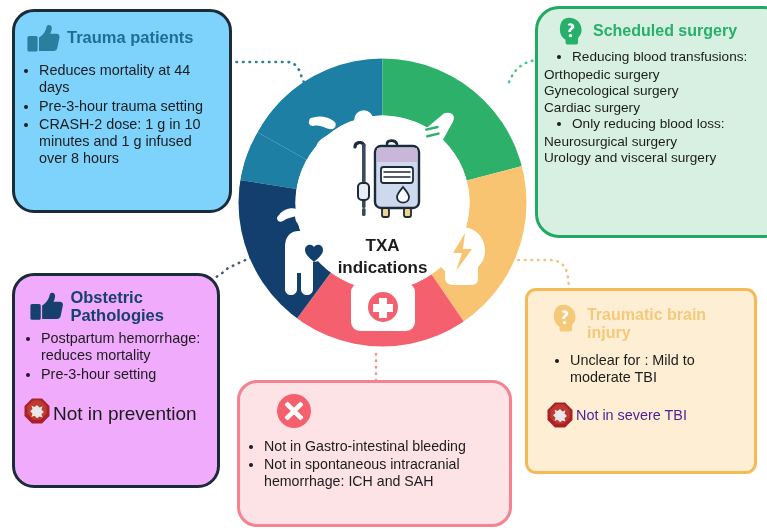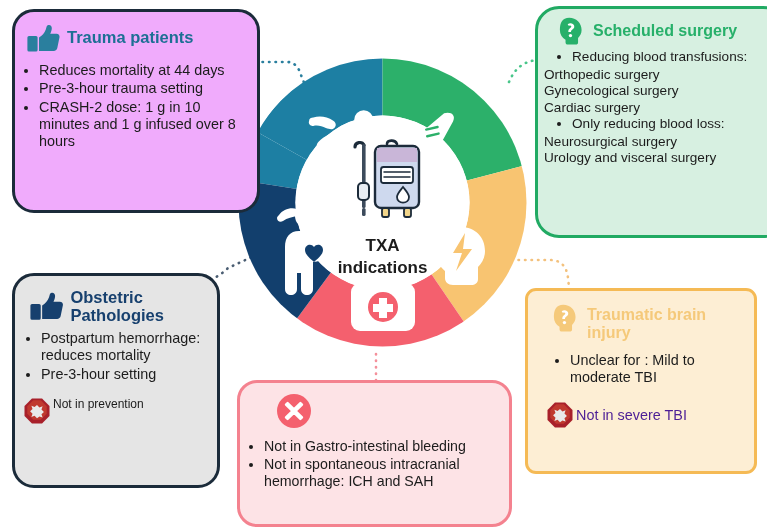--- a/index.html
+++ b/index.html
@@ -12,41 +12,41 @@
 
   
   .panel{position:absolute;box-sizing:border-box;border-style:solid;}
   .panel-head{display:flex;align-items:flex-start;gap:7px;}
   .panel-title{font-weight:bold;line-height:1.12;}
   ul.bul{margin:0;padding:0 0 0 18px;list-style:disc;}
   ul.bul li{margin:0 0 1px 0;}
   .plain{margin:0;}
 
   
-  #panel-trauma{left:12px;top:9px;width:248px;height:204px;
-    background:#f0abfc;border-color:#1b2b3a;border-width:3px;border-radius:22px;}
+  #panel-trauma{left:12px;top:9px;width:220px;height:204px;
+    background:#7dd3fc;border-color:#1b2b3a;border-width:3px;border-radius:22px;}
   #panel-trauma .panel-head{padding:9px 0 0 11px;}
   #panel-trauma .panel-title{color:#1d6f94;font-size:16.5px;padding-top:7px;}
   #panel-trauma .body{padding:7px 9px 0 6px;font-size:14.4px;color:#1c1c1c;line-height:1.2;}
 
   
   #panel-surgery{left:535px;top:6px;width:252px;height:232px;
     background:#d7f0e1;border-color:#21aa63;border-width:3px;border-radius:24px;}
   #panel-surgery .panel-head{padding:7px 0 0 18px;}
   #panel-surgery .panel-title{color:#27b06a;font-size:16px;padding-top:6px;}
   #panel-surgery .body{padding:3px 6px 0 6px;font-size:13.6px;color:#1c1c1c;line-height:1.22;}
   #panel-surgery ul.bul{padding-left:28px;}
 
   
   #panel-obstetric{left:12px;top:273px;width:208px;height:215px;
-    background:#e5e5e5;border-color:#1b2b3a;border-width:3px;border-radius:22px;}
+    background:#f0abfc;border-color:#1b2b3a;border-width:3px;border-radius:22px;}
   #panel-obstetric .panel-head{padding:10px 0 0 14px;}
   #panel-obstetric .panel-title{color:#17406e;font-size:16.5px;padding-top:2px;}
   #panel-obstetric .body{padding:4px 8px 0 8px;font-size:14.4px;color:#1c1c1c;line-height:1.2;}
-  #panel-obstetric .note{display:flex;align-items:flex-start;gap:2px;padding:13px 0 0 8px;font-size:12px;color:#1c1c1c;}
+  #panel-obstetric .note{display:flex;align-items:flex-end;gap:2px;padding:13px 0 0 8px;font-size:19px;color:#1c1c1c;}
 
   
   #panel-medical{left:237px;top:380px;width:275px;height:147px;
     background:#fde3e6;border-color:#f4828f;border-width:3px;border-radius:20px;}
   #panel-medical .panel-head{padding:10px 0 0 36px;}
   #panel-medical .panel-title{color:#f4737f;font-size:16px;padding-top:4px;}
   #panel-medical .body{padding:9px 8px 0 6px;font-size:14.2px;color:#1c1c1c;line-height:1.2;}
 
   
   #panel-tbi{left:525px;top:288px;width:232px;height:186px;

